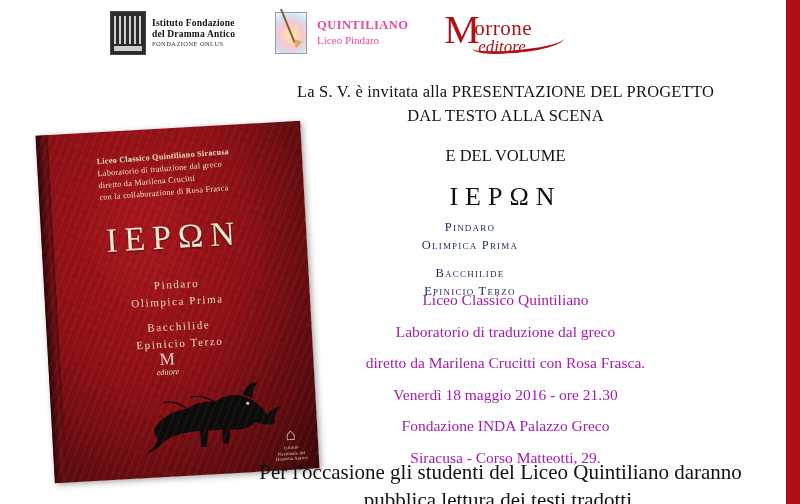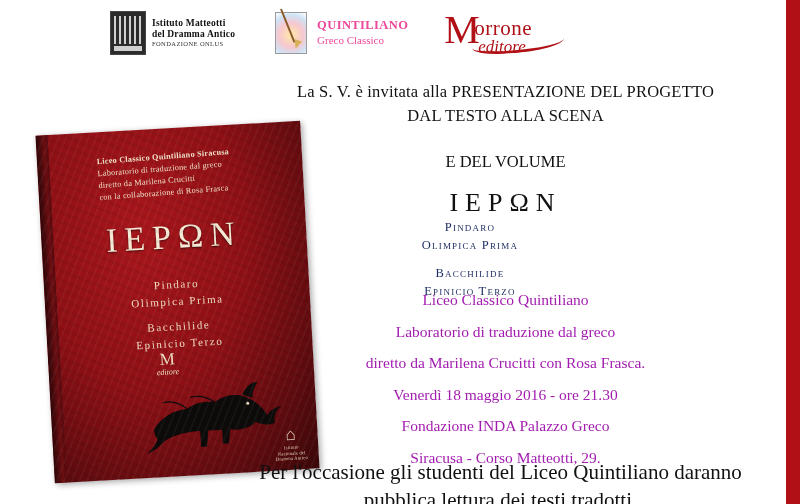--- a/index.html
+++ b/index.html
@@ -265,21 +265,21 @@
     width: 495px;
     text-align: center;
     color: #111;
   }
   .invite .l-head {
     font-size: 16.5px;
     line-height: 1.45;
     letter-spacing: .2px;
   }
   .invite .l-vol {
-    margin-top: 24px;
+    margin-top: 18px;
     font-size: 16.5px;
   }
   .invite .l-ieron {
     margin-top: 16px;
     font-size: 26px;
     letter-spacing: 7px;
   }
   .poet-block {
     position: absolute;
     left: 330px;
@@ -322,35 +322,35 @@
 
 <div class="page">
 
   <div class="edge-strip"></div>
 
   <div class="logo-bar">
 
     <div class="logo logo-inda">
       <div class="mark"></div>
       <div class="txt">
-        <div class="l1">Istituto Matteotti</div>
+        <div class="l1">Istituto Fondazione</div>
         <div class="l2">del Dramma Antico</div>
         <div class="l3">FONDAZIONE ONLUS</div>
       </div>
     </div>
 
     <div class="logo logo-quint">
       <div class="mark">
         <div class="sq"></div>
         <div class="pen"></div>
         <div class="nib"></div>
       </div>
       <div class="txt">
         <div class="l1">QUINTILIANO</div>
-        <div class="l2">Greco Classico</div>
+        <div class="l2">Liceo Pindaro</div>
       </div>
     </div>
 
     <div class="logo-morrone">
       <div class="m">M</div>
       <div class="orrone">orrone</div>
       <div class="swoosh"></div>
       <div class="editore">editore</div>
     </div>
 

